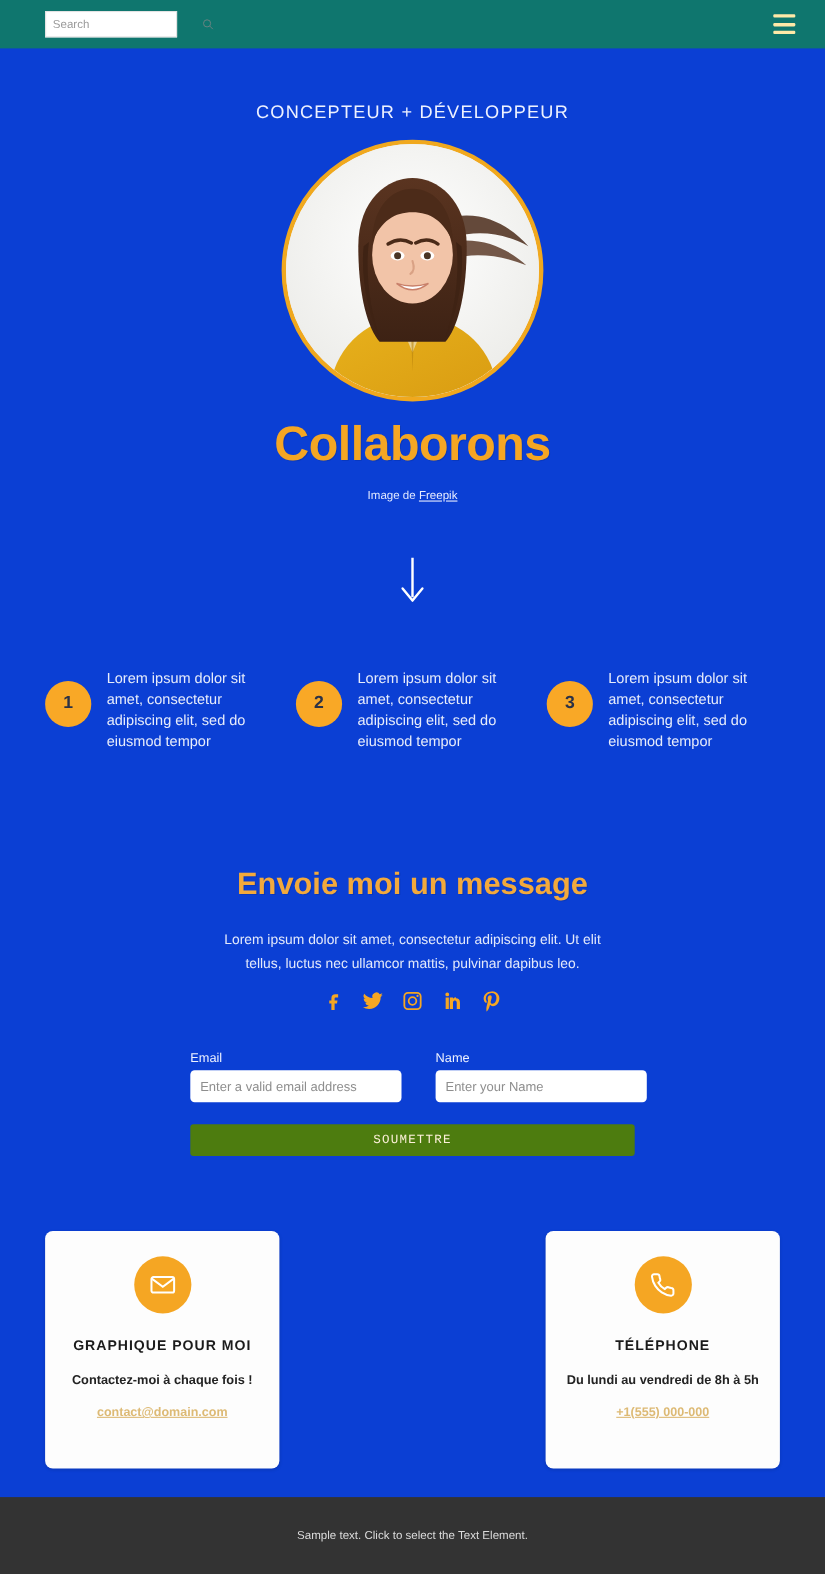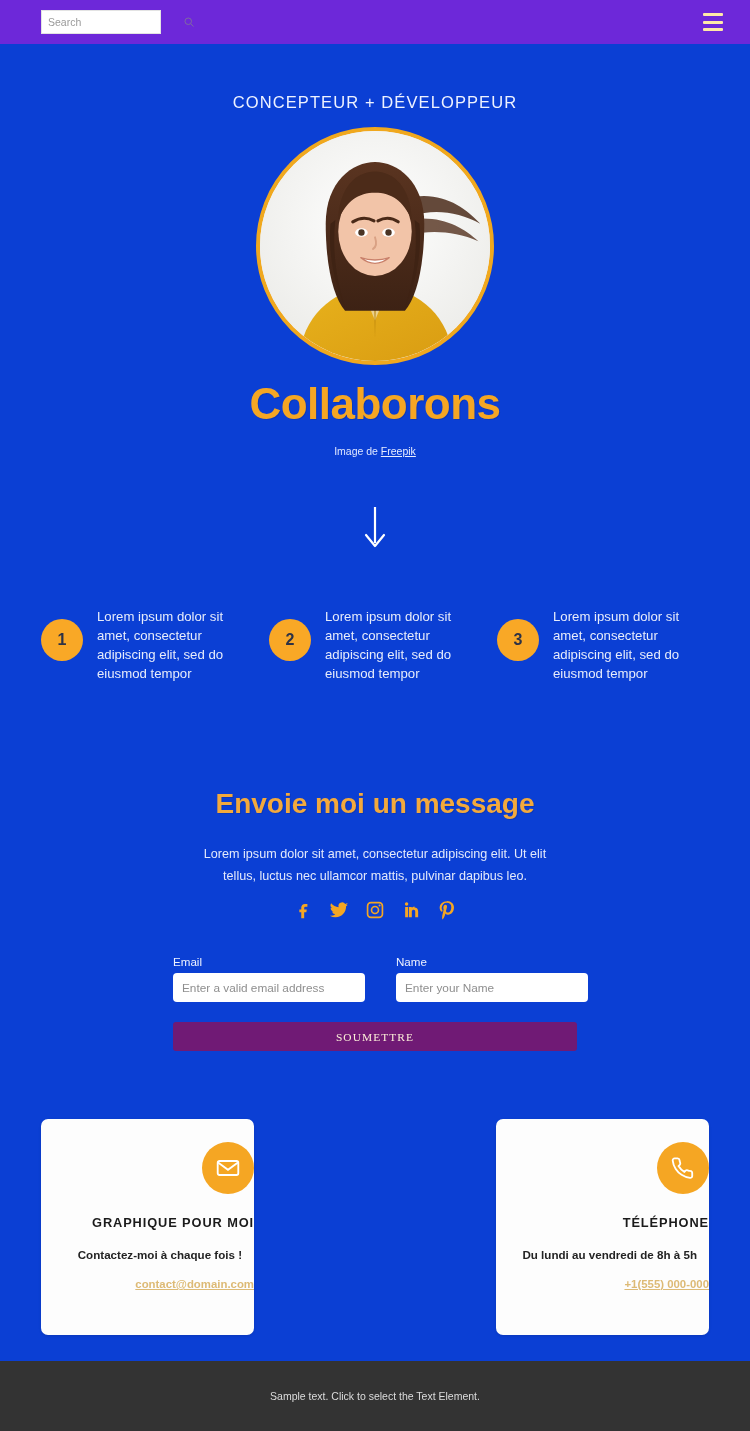--- a/index.html
+++ b/index.html
@@ -7,21 +7,21 @@
   body {
     font-family:"Liberation Sans", sans-serif;
     background:#0037c8;
     overflow:hidden;
   }
   .page { position:relative; width:750px; height:1431px; background:#0b3fd4; }
 
   
   .topbar {
     position:absolute; top:0; left:0; width:750px; height:44px;
-    background:#6d28d9;
+    background:#0f766e;
     display:flex; align-items:center;
   }
   .search-wrap {
     margin-left:41px; width:120px; height:24px;
     background:#fff; border:1px solid #e3e3e3;
     display:flex; align-items:center; padding:0 6px;
   }
   .search-input {
     border:0; outline:0; flex:1; height:22px;
     font-family:"Liberation Sans", sans-serif;
@@ -108,33 +108,33 @@
   }
   .field input {
     width:192px; height:29px; border:0; border-radius:4px;
     background:#fff; padding:0 9px;
     font-family:"Liberation Sans", sans-serif; font-size:11.8px; color:#444;
     outline:none;
   }
   .field input::placeholder { color:#8e8e8e; }
   .submit-btn {
     margin-top:20px; width:404px; height:29px; border:0; border-radius:3px;
-    background:#701a75; color:#fdf0d9;
-    font-family:Liberation Serif, serif;
+    background:#4d7c0f; color:#fdf0d9;
+    font-family:Liberation Mono, monospace;
     font-size:11.4px; letter-spacing:1.1px; cursor:pointer;
   }
 
   
   .cards {
     position:absolute; top:1119px; left:41px; width:668px;
     display:flex; justify-content:space-between;
   }
   .card {
     width:213px; height:216px; background:#fdfdfd; border-radius:7px;
-    display:flex; flex-direction:column; align-items:flex-end;
+    display:flex; flex-direction:column; align-items:center;
     padding-top:23px;
     box-shadow:0 1px 3px rgba(0,0,0,.12);
   }
   .card-icon {
     width:52px; height:52px; border-radius:50%; background:#f5a623;
     display:flex; align-items:center; justify-content:center;
   }
   .card-icon svg { width:26px; height:26px; stroke:#fff; fill:none; stroke-width:1.7; }
   .card-title {
     margin-top:21px; font-size:12.8px; font-weight:bold;

